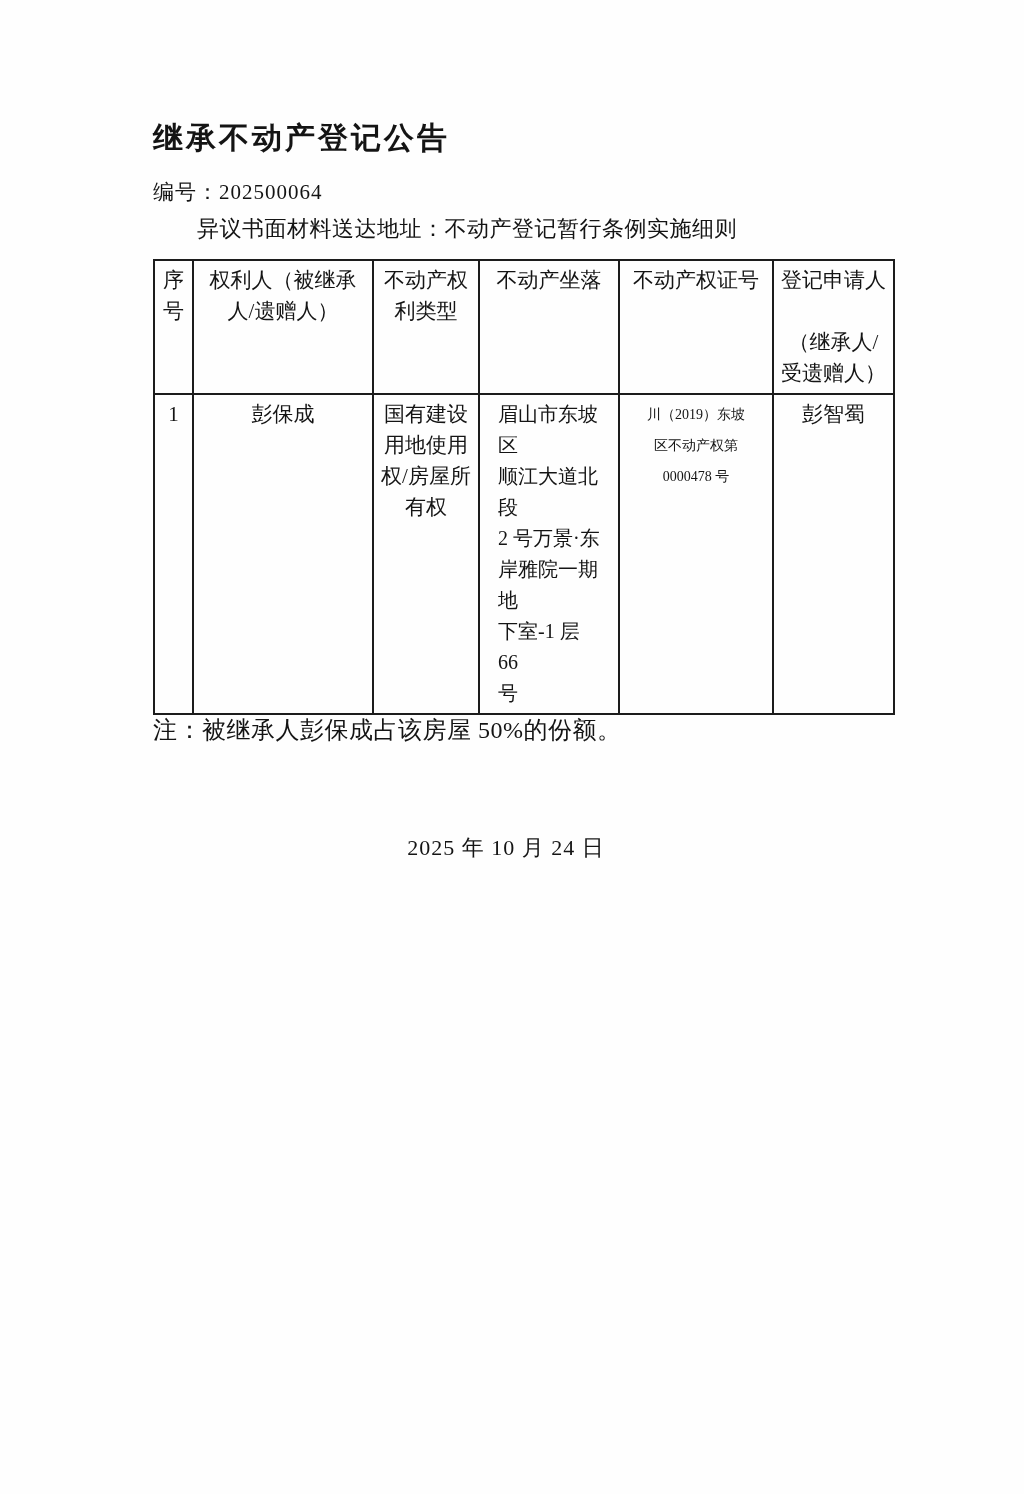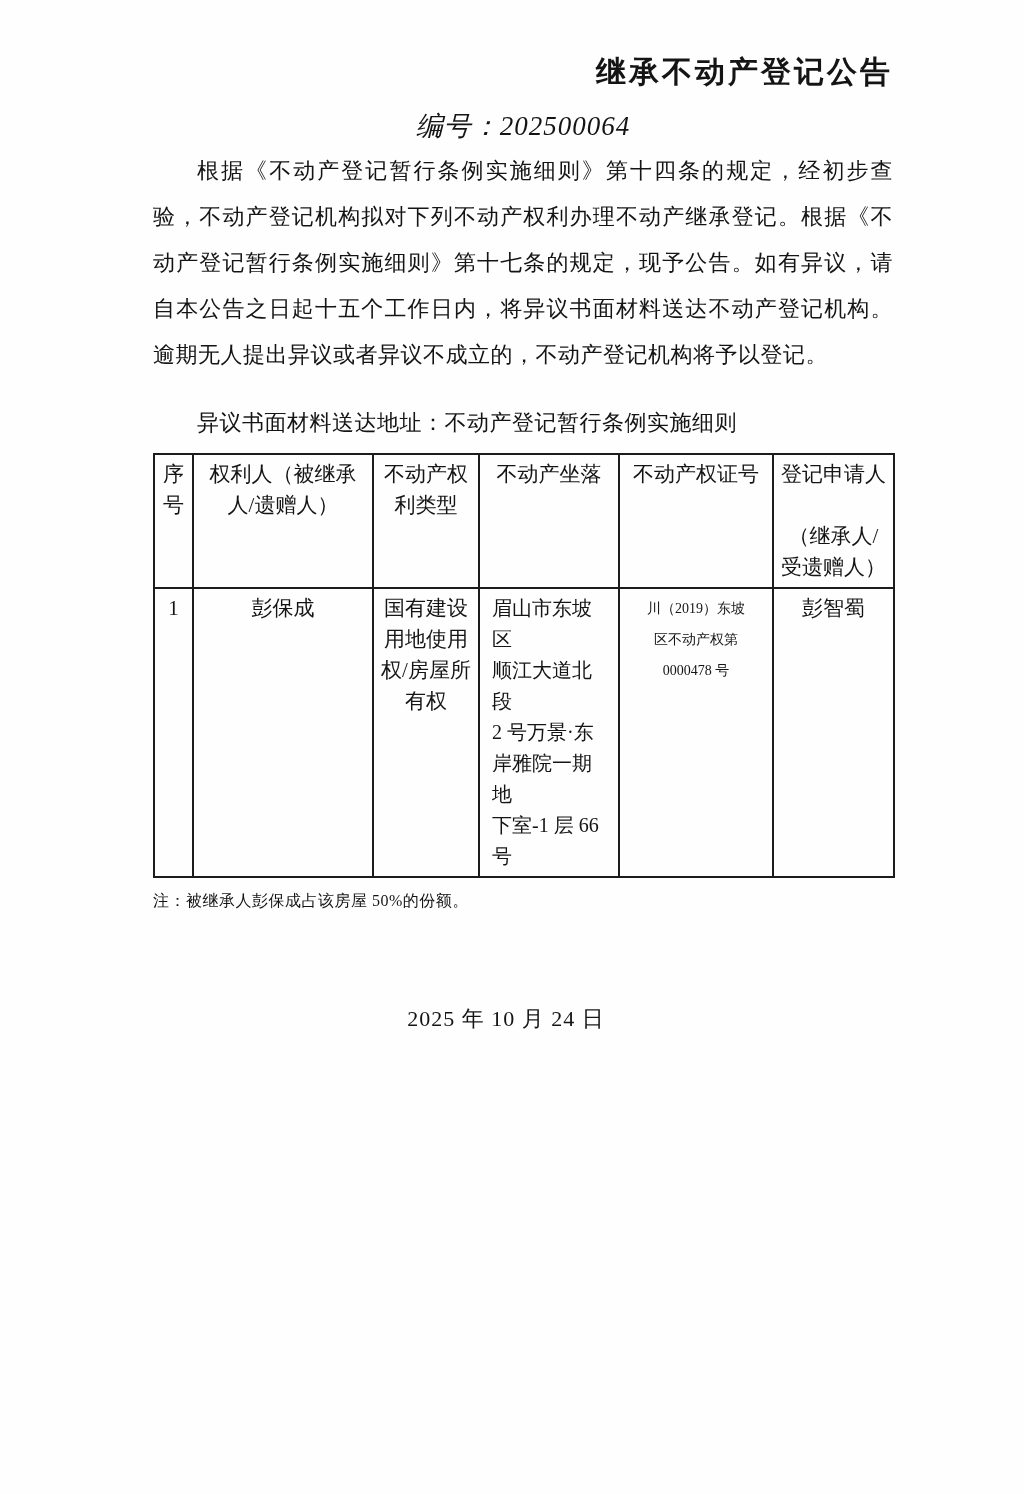--- a/index.html
+++ b/index.html
@@ -11,34 +11,33 @@
     color:#141414;
     overflow:hidden;
   }
   .content{
     position:absolute;
     left:153px;top:0;
     width:740px;
   }
   .title{
     margin:0;
-    padding-top:52px;
+    padding-top:118px;
     font-size:30px;
     line-height:40px;
     font-weight:700;
-    text-align:right;
+    text-align:left;
     letter-spacing:3px;
   }
   .doc-number{
     margin-top:20px;
-    font-size:27px;
+    font-size:21px;
     line-height:28px;
-    text-align:center;
+    text-align:left;
     letter-spacing:1px;
-    font-style:italic;
   }
   .paragraph{
     margin-top:8px;
     font-size:22px;
     line-height:46px;
     text-align:justify;
     text-indent:2em;
     letter-spacing:0.5px;
   }
   .indent-line{
@@ -61,27 +60,26 @@
     font-size:21px;
     line-height:31px;
     padding:4px 4px;
     white-space:pre-line;
     overflow:hidden;
   }
   .announcement tr.head-row{height:128px;margin-top:32px;}
   .announcement tr.data-row{height:179px;}
   .announcement td.cell-location{
     text-align:left;
-    padding:4px 12px;
+    padding:4px 18px;
     font-size:20px;
   }
   .announcement td.cell-cert{font-size:14px;}
   .note-line{
-    margin-top:8px;
-    font-size:16px;
+    font-size:24px;
     line-height:30px;
     letter-spacing:0.5px;
   }
   .date-line{
     margin-top:88px;
     font-size:22px;
     line-height:30px;
     text-align:center;
     padding-right:34px;
     letter-spacing:1px;
@@ -90,21 +88,20 @@
 </head>
 <body>
 
 <div class="page">
   <div class="content">
 
     <h1 class="title">继承不动产登记公告</h1>
 
     <div class="doc-number">编号：202500064</div>
 
-    <p class="paragraph">根据《不动产登记暂行条例实施细则》第十四条的规定，经初步查验，不动产登记机构拟对下列不动产权利办理不动产继承登记。根据《不动产登记暂行条例实施细则》第十七条的规定，现予公告。如有异议，请自本公告之日起十五个工作日内，将异议书面材料送达不动产登记机构。逾期无人提出异议或者异议不成立的，不动产登记机构将予以登记。</p>
 
     <div class="indent-line">异议书面材料送达地址：不动产登记暂行条例实施细则</div>
 
 
     <table class="announcement">
       <colgroup>
         <col style="width:39px">
         <col style="width:180px">
         <col style="width:106px">
         <col style="width:140px">

